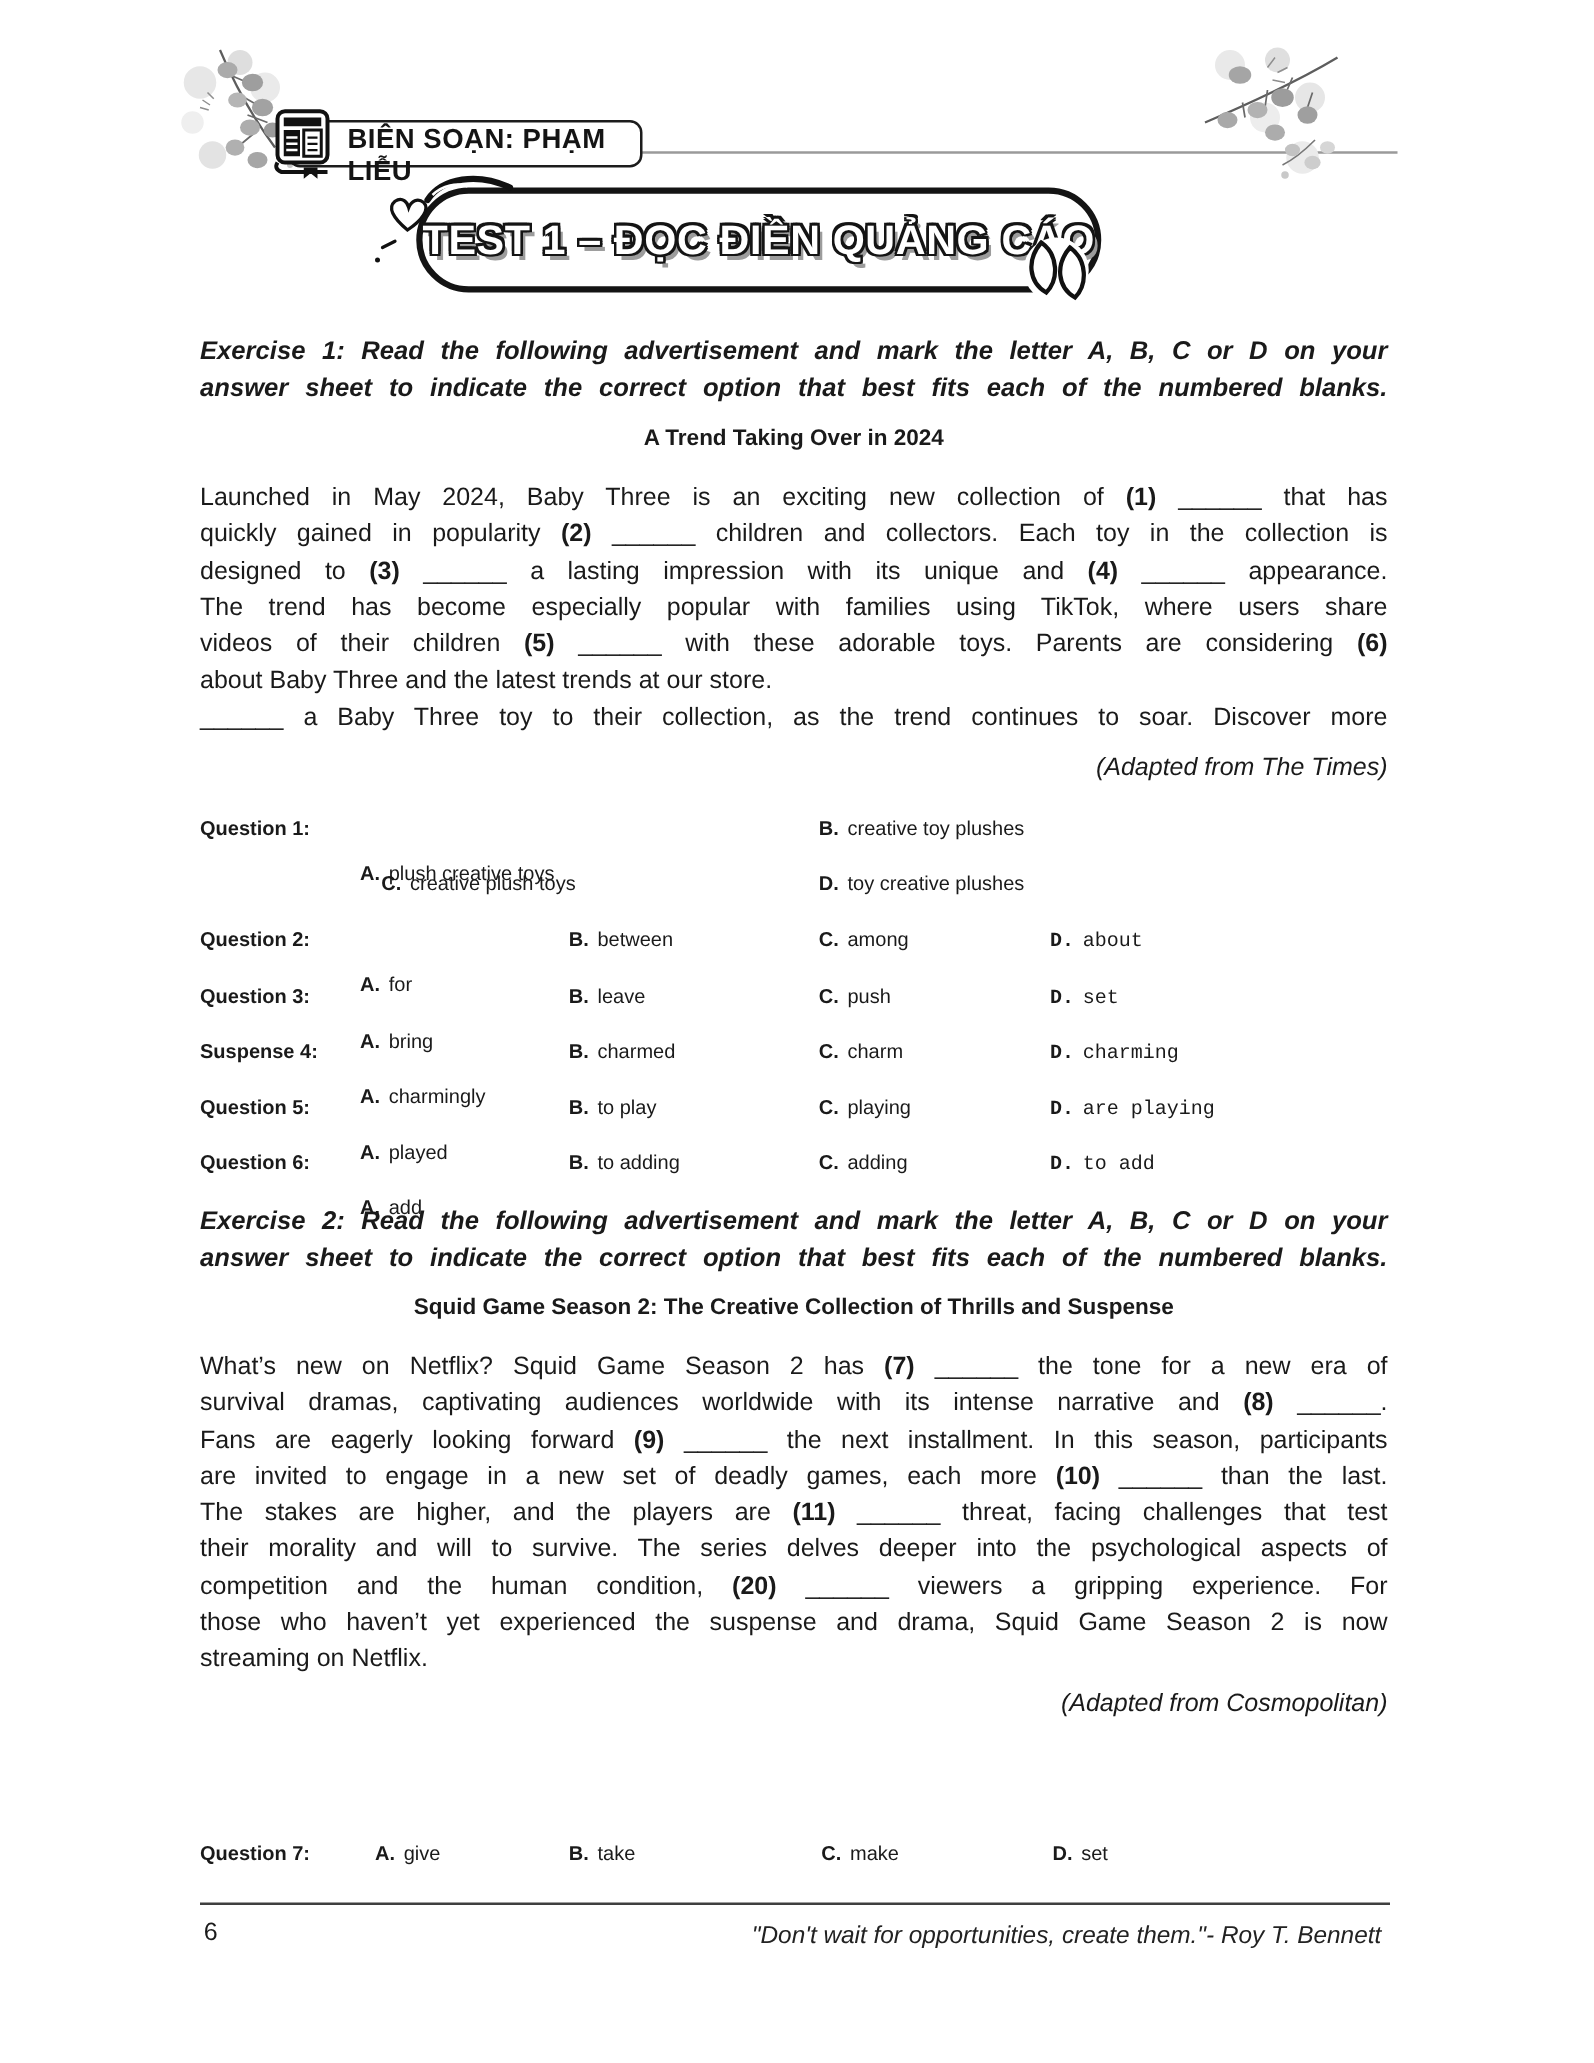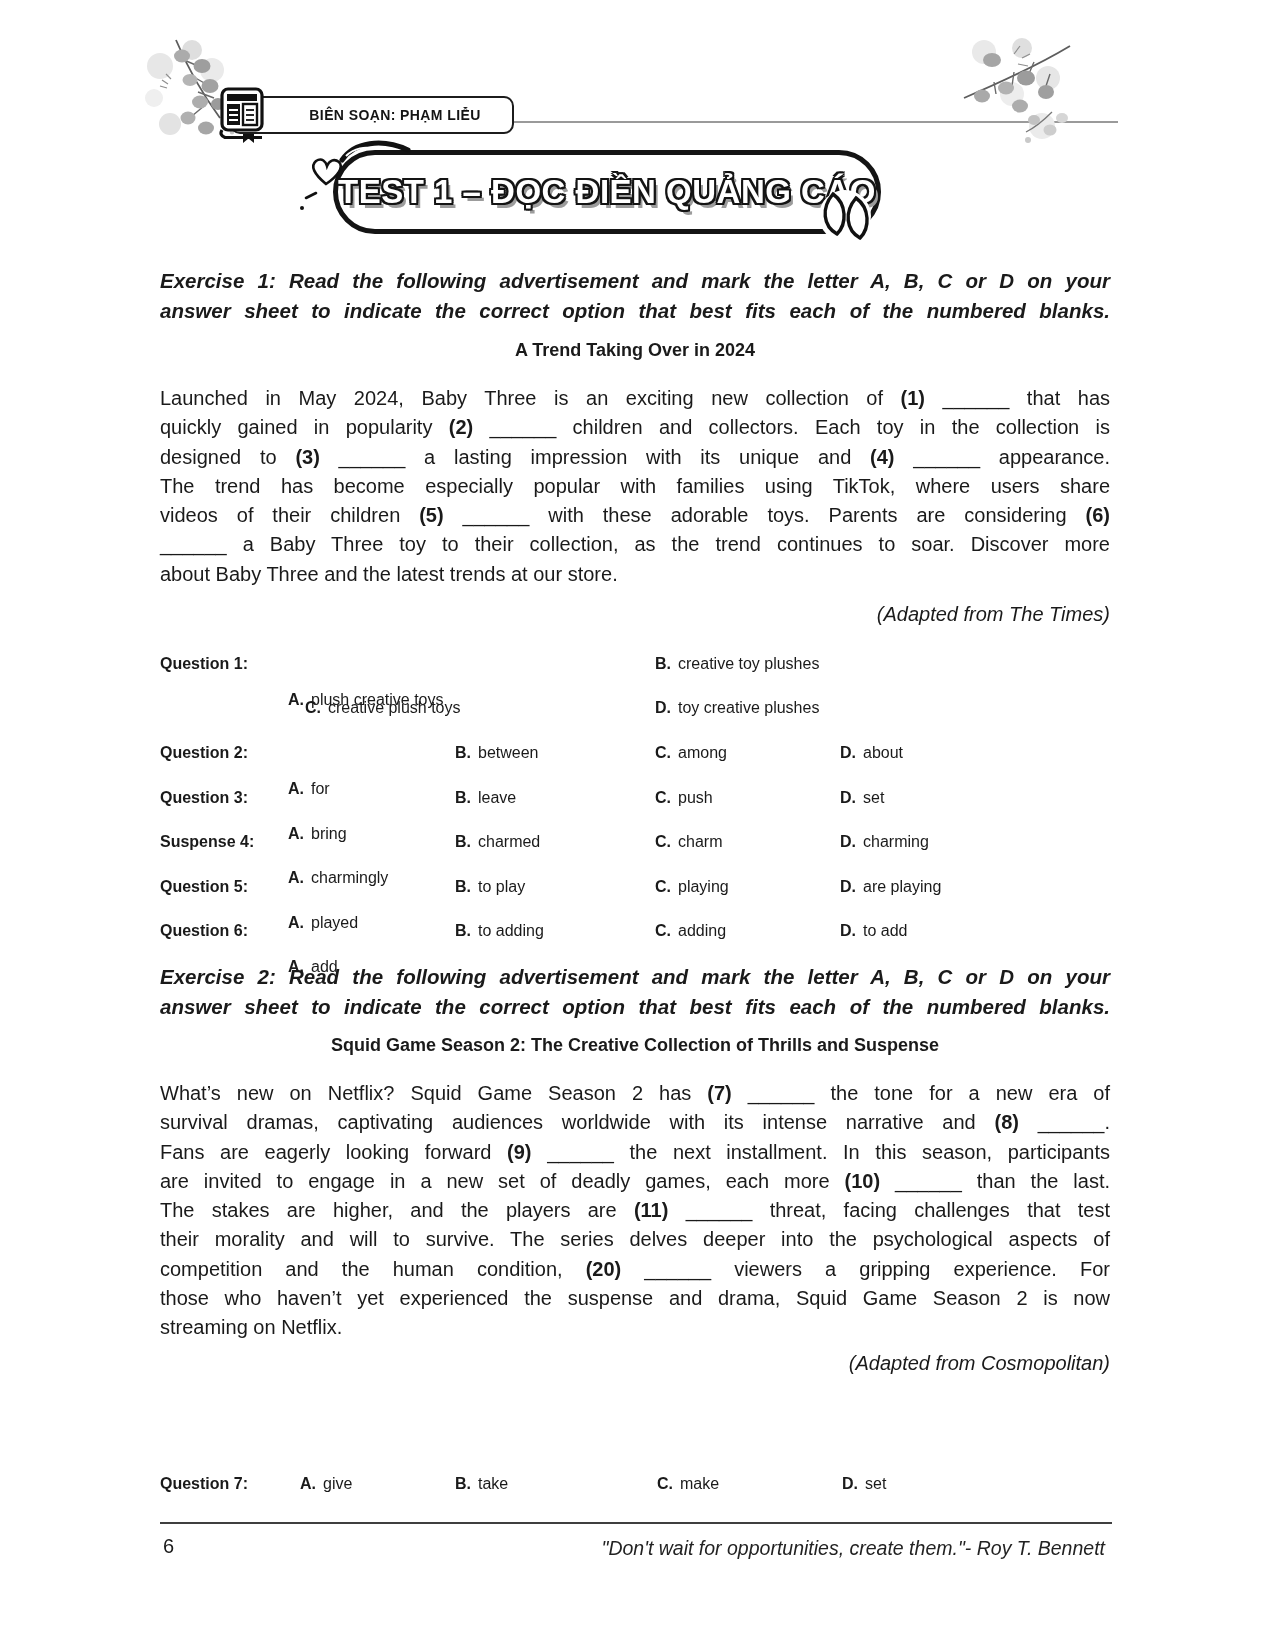--- a/index.html
+++ b/index.html
@@ -5,23 +5,23 @@
   html,body { margin:0; padding:0; background:#fff; }
   .page {
     position:relative; width:1275px; height:1650px; background:#ffffff;
     font-family:"Liberation Sans", sans-serif; color:#1a1a1a; overflow:hidden;
   }
 
   
   .badge {
     position:absolute; left:230px; top:96px; width:284px; height:38px;
     border:2.5px solid #1c1c1c; border-radius:10px; box-sizing:border-box;
-    display:flex; align-items:center; justify-content:center;
+    display:flex; justify-content:center;
     padding-left:46px; background:#fff;
-    font-weight:bold; font-size:14px; letter-spacing:0.4px; color:#141414;
+    font-weight:bold; font-size:22px; letter-spacing:0.4px; color:#141414;
     z-index:3;
   }
   .book-icon { position:absolute; left:219px; top:86px; z-index:4; }
   .header-line { position:absolute; left:505px; top:121px; width:613px; border-top:2px solid #9a9a9a; z-index:1; }
   .deco { position:absolute; z-index:2; }
 
   
   .banner {
     position:absolute; left:333px; top:150px; width:548px; height:84px;
     border:5px solid #141414; border-radius:70px; box-sizing:border-box;
@@ -47,21 +47,21 @@
   .p-title { font-weight:bold; font-size:18px; text-align:center; }
   .pline { font-size:20px; line-height:29.3px; height:29.3px; text-align:justify; text-align-last:justify; }
   .pline.last { text-align:left; text-align-last:auto; }
   .src { font-style:italic; font-size:20px; text-align:right; }
 
   
   .q-row { position:absolute; left:160px; width:950px; height:28px; font-size:16px; white-space:nowrap; }
   .q-label { font-weight:bold; }
   .opt { position:absolute; top:0; }
   .opt b { font-weight:bold; margin-right:7px; }
-  .oA { left:128px;margin-top:36px; } .oB { left:295px; } .oC { left:495px; } .oD { left:680px; }
+  .oA { left:128px;margin-top:36px; } .oB { left:295px; } .oC { left:495px; } .oD { left:680px;font-family:Liberation Mono, monospace; }
 
   
   .footer-line { position:absolute; left:160px; top:1522px; width:952px; border-top:2px solid #3f3f3f; }
   .page-num { position:absolute; left:163px; top:1535px; font-size:20px; }
   .footer-quote { position:absolute; left:160px; top:1537px; width:945px; text-align:right; font-style:italic; font-size:19.5px; color:#222; }
 </style>
 </head>
 <body>
 
 <div class="page">
@@ -147,22 +147,22 @@
   <div class="block instruction" style="top:266px">Exercise 1: Read the following advertisement and mark the letter A, B, C or D on your
 answer sheet to indicate the correct option that best fits each of the numbered blanks.</div>
   <div class="block p-title" style="top:340px">A Trend Taking Over in 2024</div>
 
   <div class="block" style="top:384px">
     <div class="pline">Launched in May 2024, Baby Three is an exciting new collection of <b>(1)</b> ______ that has</div>
     <div class="pline">quickly gained in popularity <b>(2)</b> ______ children and collectors. Each toy in the collection is</div>
     <div class="pline">designed to <b>(3)</b> ______ a lasting impression with its unique and <b>(4)</b> ______ appearance.</div>
     <div class="pline">The trend has become especially popular with families using TikTok, where users share</div>
     <div class="pline">videos of their children <b>(5)</b> ______ with these adorable toys. Parents are considering <b>(6)</b></div>
+    <div class="pline last">about Baby Three and the latest trends at our store.</div>
     <div class="pline">______ a Baby Three toy to their collection, as the trend continues to soar. Discover more</div>
-    <div class="pline last">about Baby Three and the latest trends at our store.</div>
   </div>
   <div class="block src" style="top:603px">(Adapted from The Times)</div>
 
   <div class="q-row" style="top:655px">
     <span class="q-label">Question 1:</span>
     <span class="opt oA"><b>A.</b><span>plush creative toys</span></span>
     <span class="opt oC"><b>B.</b><span>creative toy plushes</span></span>
   </div>
   <div class="q-row" style="top:699px">
     <span class="opt" style="left:145px"><b>C.</b><span>creative plush toys</span></span>

